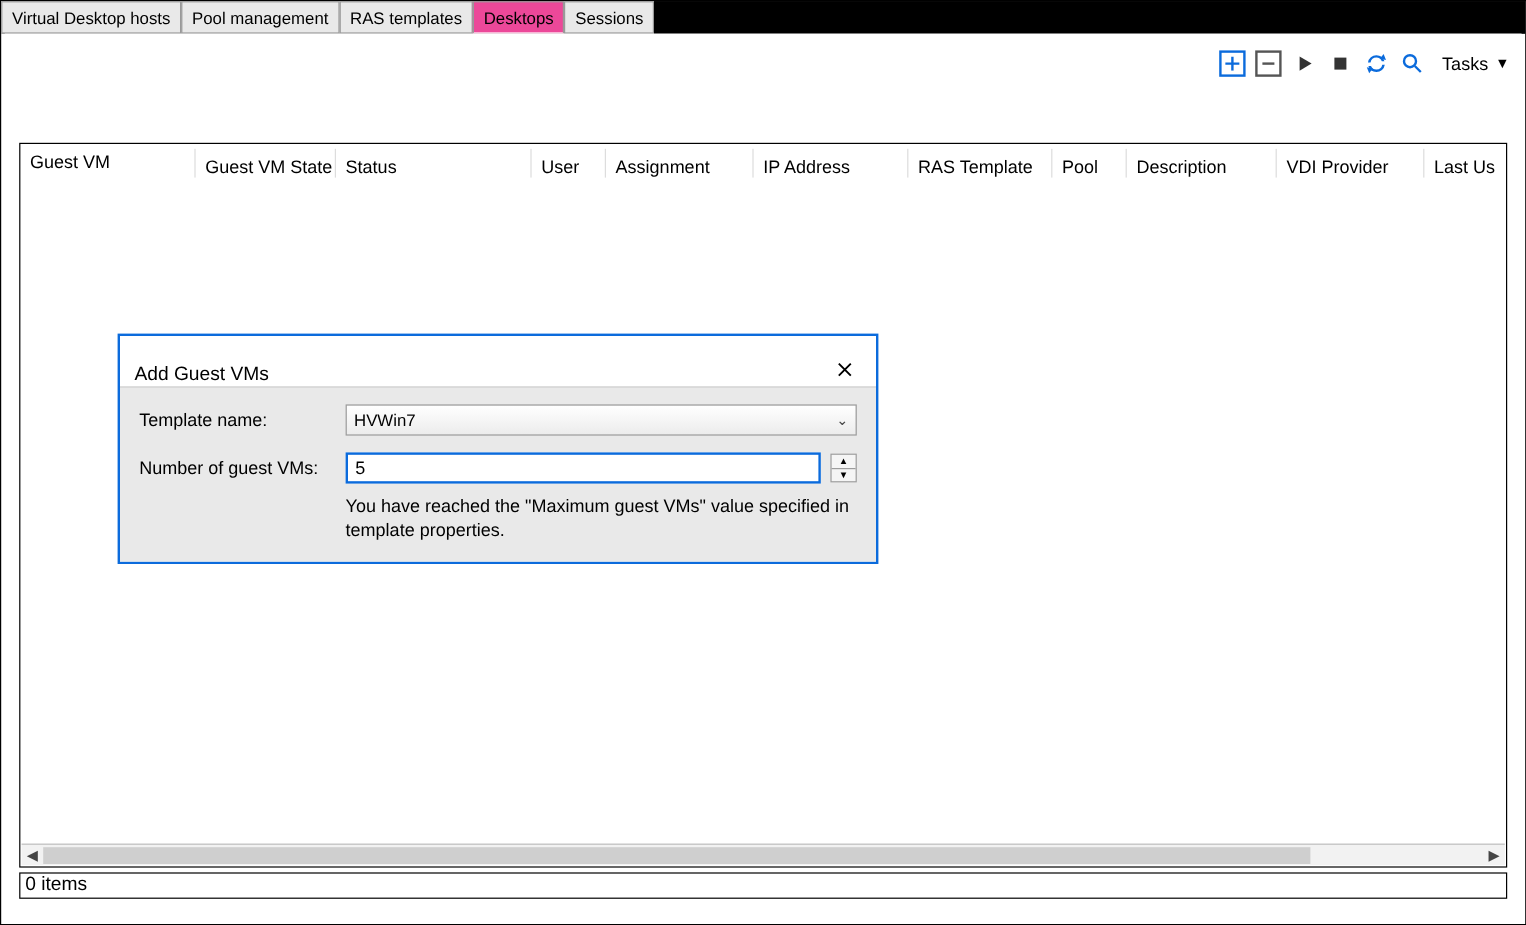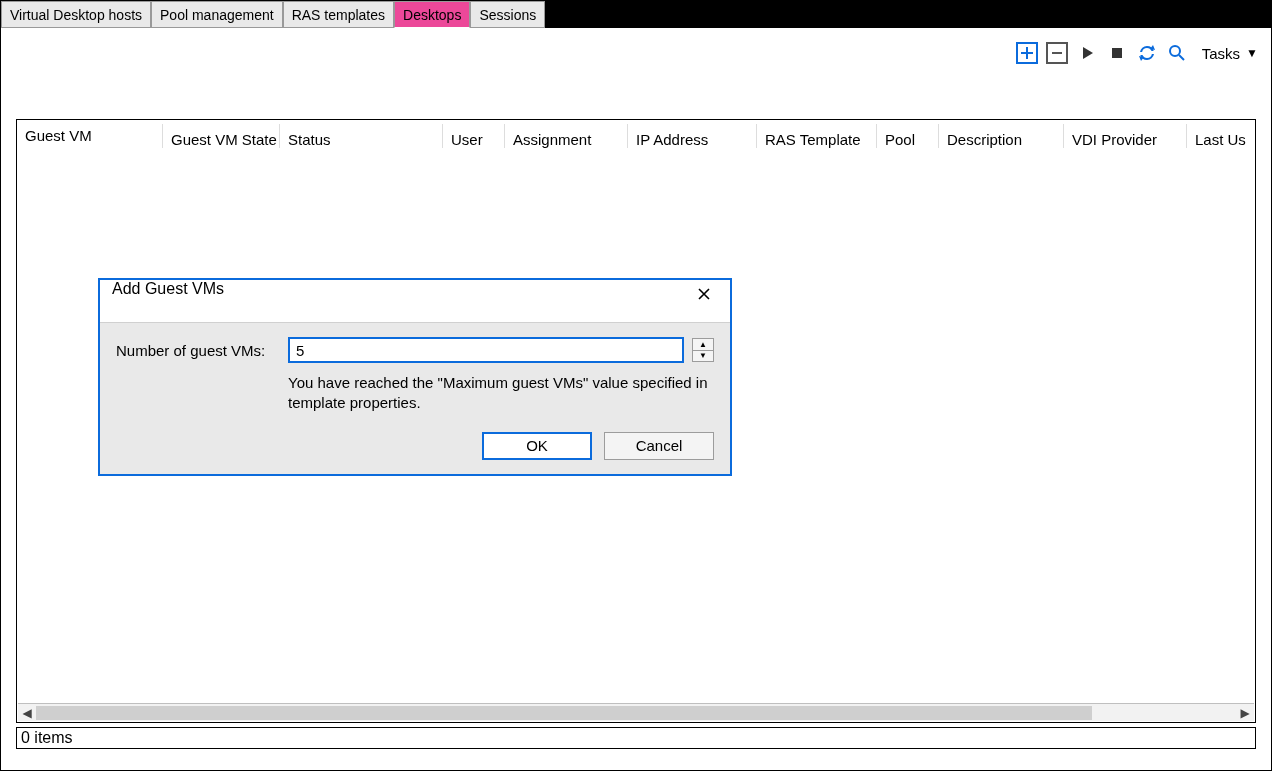--- a/index.html
+++ b/index.html
@@ -37,21 +37,21 @@
   .hscroll { position:absolute; left:1px; right:1px; bottom:1px; height:18px; border-top:1px solid #bfbfbf; background:#f2f2f2; display:flex; align-items:center; }
   .hs-btn { width:18px; height:16px; display:flex; align-items:center; justify-content:center; color:#444; font-size:12px; cursor:pointer; }
   .hs-track { flex:1; height:14px; background:#f2f2f2; position:relative; }
   .hs-thumb { position:absolute; left:0; top:0; height:14px; width:88%; background:#cfcfcf; }
 
   
   .statusbar { position:absolute; left:12px; right:12px; bottom:18px; height:22px; border:1px solid #000; border-top:1px solid #000; background:#fff; display:flex; align-items:center; padding:0 4px; font-size:16px; }
 
   
   .dialog { position:absolute; left:94px; top:250px; width:634px; border:2px solid #0b6bdc; background:#fff; box-shadow:none; }
-  .dlg-title { height:42px; display:flex; align-items:flex-start; padding:0 12px; background:#fff; font-size:16px; }
+  .dlg-title { height:42px; display:flex; align-items:flex-end; padding:0 12px; background:#fff; font-size:16px; }
   .dlg-close { margin-left:auto; width:28px; height:28px; display:flex; align-items:center; justify-content:center; cursor:pointer; font-size:18px; }
   .dlg-client { background:#e9e9e9; padding:14px 16px 14px 16px; border-top:1px solid #d0d0d0; }
   .row { display:flex; align-items:center; margin-bottom:14px; }
   .label { width:172px; font-size:15px; }
   .select { flex:1; height:26px; border:1px solid #9c9c9c; background:linear-gradient(#fff,#ececec); display:flex; align-items:center; padding:0 6px; cursor:pointer; }
   .select-arrow { margin-left:auto; font-size:12px; color:#444; }
   .num-wrap { flex:1; display:flex; align-items:center; gap:8px; }
   .num-input { flex:1; height:26px; border:2px solid #0b6bdc; padding:0 6px; font-size:15px; font-family:inherit; outline:none; background:#fff; }
   .spinner { width:22px; height:24px; border:1px solid #9c9c9c; background:#f5f5f5; display:flex; flex-direction:column; }
   .spinner div { flex:1; display:flex; align-items:center; justify-content:center; font-size:8px; cursor:pointer; }
@@ -179,35 +179,34 @@
       <div class="dlg-title">
         <span>Add Guest VMs</span>
         <div class="dlg-close">
           <svg width="14" height="14" viewBox="0 0 14 14">
               <path d="M2 2l10 10M12 2L2 12" stroke="#000" stroke-width="1.6"></path>
             </svg>
         </div>
       </div>
       <div class="dlg-client">
         <div class="row">
+          <div class="label">Template name:</div>
+          <div class="select">
+            <span>HVWin7</span>
+            <span class="select-arrow">⌄</span>
+          </div>
+        </div>
+        <div class="row">
           <div class="label">Number of guest VMs:</div>
           <div class="num-wrap">
             <input class="num-input" value="5" style="">
             <div class="spinner">
               <div>▲</div>
               <div>▼</div>
             </div>
           </div>
         </div>
         <div class="hint">You have reached the "Maximum guest VMs" value specified in template properties.</div>
-        <div class="dlg-buttons">
-          <div class="btn primary">
-              <span>OK</span>
-            </div>
-          <div class="btn">
-              <span>Cancel</span>
-            </div>
-        </div>
       </div>
     </div>
 
   </div>
 </div>
 
 </body></html>

